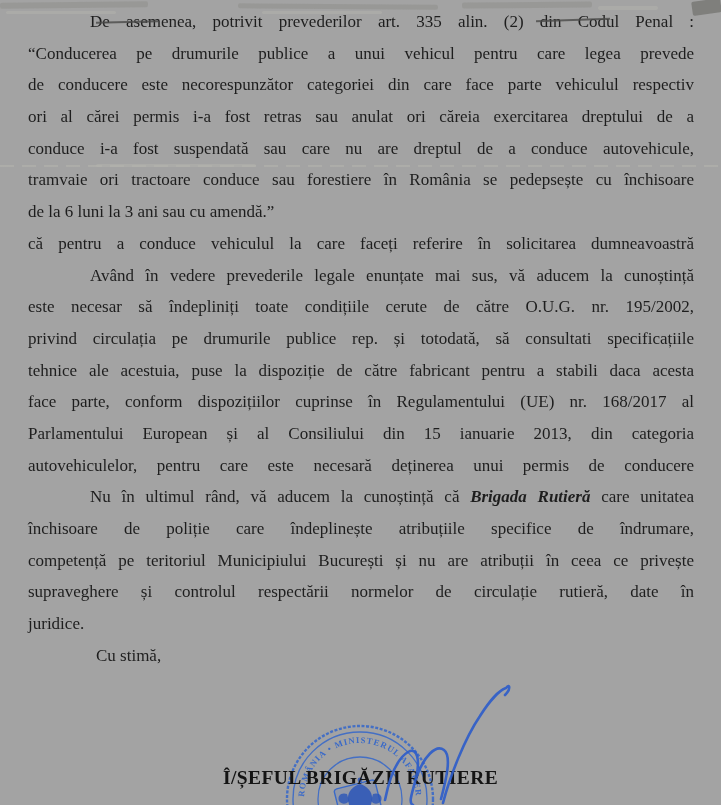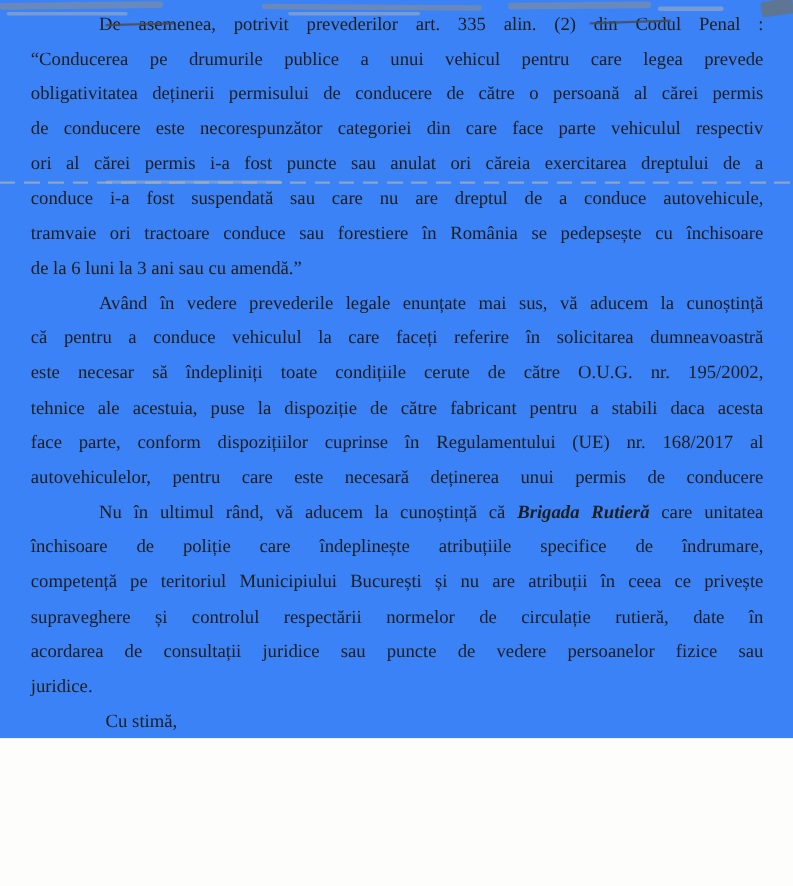--- a/index.html
+++ b/index.html
@@ -1,20 +1,20 @@
 <!DOCTYPE html>
 <html><head>
 <meta charset="utf-8">
 <style>
   html,body{margin:0;padding:0;}
   body{width:721px;height:805px;overflow:hidden;background:#fdfdfb;}
   .page{
-    position:relative;width:721px;height:671px;overflow:hidden;
+    position:relative;width:721px;height:805px;overflow:hidden;
     font-family:"Liberation Serif","DejaVu Serif",serif;
-    color:#1e1e1e;background:#3b82f6;
+    color:#1e1e1e;background:#a3a3a3;
   }
   .textflow{
     position:absolute;left:28px;top:6px;width:666px;
     font-size:17px;line-height:31.7px;
   }
   .ln{
     text-align:justify;text-align-last:justify;
     height:31.7px;overflow:visible;white-space:normal;
   }
   .ln-first{text-indent:62px;}
@@ -57,45 +57,45 @@
   <div class="artifact light" style="left:96px;top:164px;width:160px;height:3px;"></div>
 
   <div class="strike" style="left:96px;top:21px;width:62px;transform:rotate(-1.5deg);"></div>
   <div class="strike" style="left:536px;top:19px;width:74px;transform:rotate(-2deg);"></div>
 
   <div class="textflow">
 
     <div>
       <div class="ln ln-first">De asemenea, potrivit prevederilor art. 335 alin. (2) din Codul Penal :</div>
       <div class="ln">“Conducerea pe drumurile publice a unui vehicul pentru care legea prevede</div>
-      <div class="ln">obligativitatea deținerii permisului de conducere de către o persoană al cărei permis</div>
       <div class="ln">de conducere este necorespunzător categoriei din care face parte vehiculul respectiv</div>
-      <div class="ln">ori al cărei permis i-a fost puncte sau anulat ori căreia exercitarea dreptului de a</div>
+      <div class="ln">ori al cărei permis i-a fost retras sau anulat ori căreia exercitarea dreptului de a</div>
       <div class="ln">conduce i-a fost suspendată sau care nu are dreptul de a conduce autovehicule,</div>
       <div class="ln">tramvaie ori tractoare conduce sau forestiere în România se pedepsește cu închisoare</div>
       <div class="ln ln-last">de la 6 luni la 3 ani sau cu amendă.”</div>
     </div>
 
     <div>
+      <div class="ln">că pentru a conduce vehiculul la care faceți referire în solicitarea dumneavoastră</div>
       <div class="ln ln-first">Având în vedere prevederile legale enunțate mai sus, vă aducem la cunoștință</div>
-      <div class="ln">că pentru a conduce vehiculul la care faceți referire în solicitarea dumneavoastră</div>
       <div class="ln">este necesar să îndepliniți toate condițiile cerute de către O.U.G. nr. 195/2002,</div>
+      <div class="ln">privind circulația pe drumurile publice rep. și totodată, să consultati specificațiile</div>
       <div class="ln">tehnice ale acestuia, puse la dispoziție de către fabricant pentru a stabili daca acesta</div>
       <div class="ln">face parte, conform dispozițiilor cuprinse în Regulamentului (UE) nr. 168/2017 al</div>
+      <div class="ln">Parlamentului European și al Consiliului din 15 ianuarie 2013, din categoria</div>
       <div class="ln">autovehiculelor, pentru care este necesară deținerea unui permis de conducere</div>
     </div>
 
     <div>
       <div class="ln ln-first">
         <span>Nu în ultimul rând, vă aducem la cunoștință că </span><span class="bold-italic">Brigada Rutieră</span><span> care unitatea</span>
       </div>
       <div class="ln">închisoare de poliție care îndeplinește atribuțiile specifice de îndrumare,</div>
       <div class="ln">competență pe teritoriul Municipiului București și nu are atribuții în ceea ce privește</div>
       <div class="ln">supraveghere și controlul respectării normelor de circulație rutieră, date în</div>
-      <div class="ln">acordarea de consultații juridice sau puncte de vedere persoanelor fizice sau</div>
       <div class="ln ln-last">juridice.</div>
     </div>
 
     <div class="ln ln-plain closing">Cu stimă,</div>
   </div>
 
   <div class="sig-title">Î/ȘEFUL BRIGĂZII RUTIERE</div>
 
   <svg class="stamp" width="154" height="154" viewBox="0 0 154 154">
     <defs>

